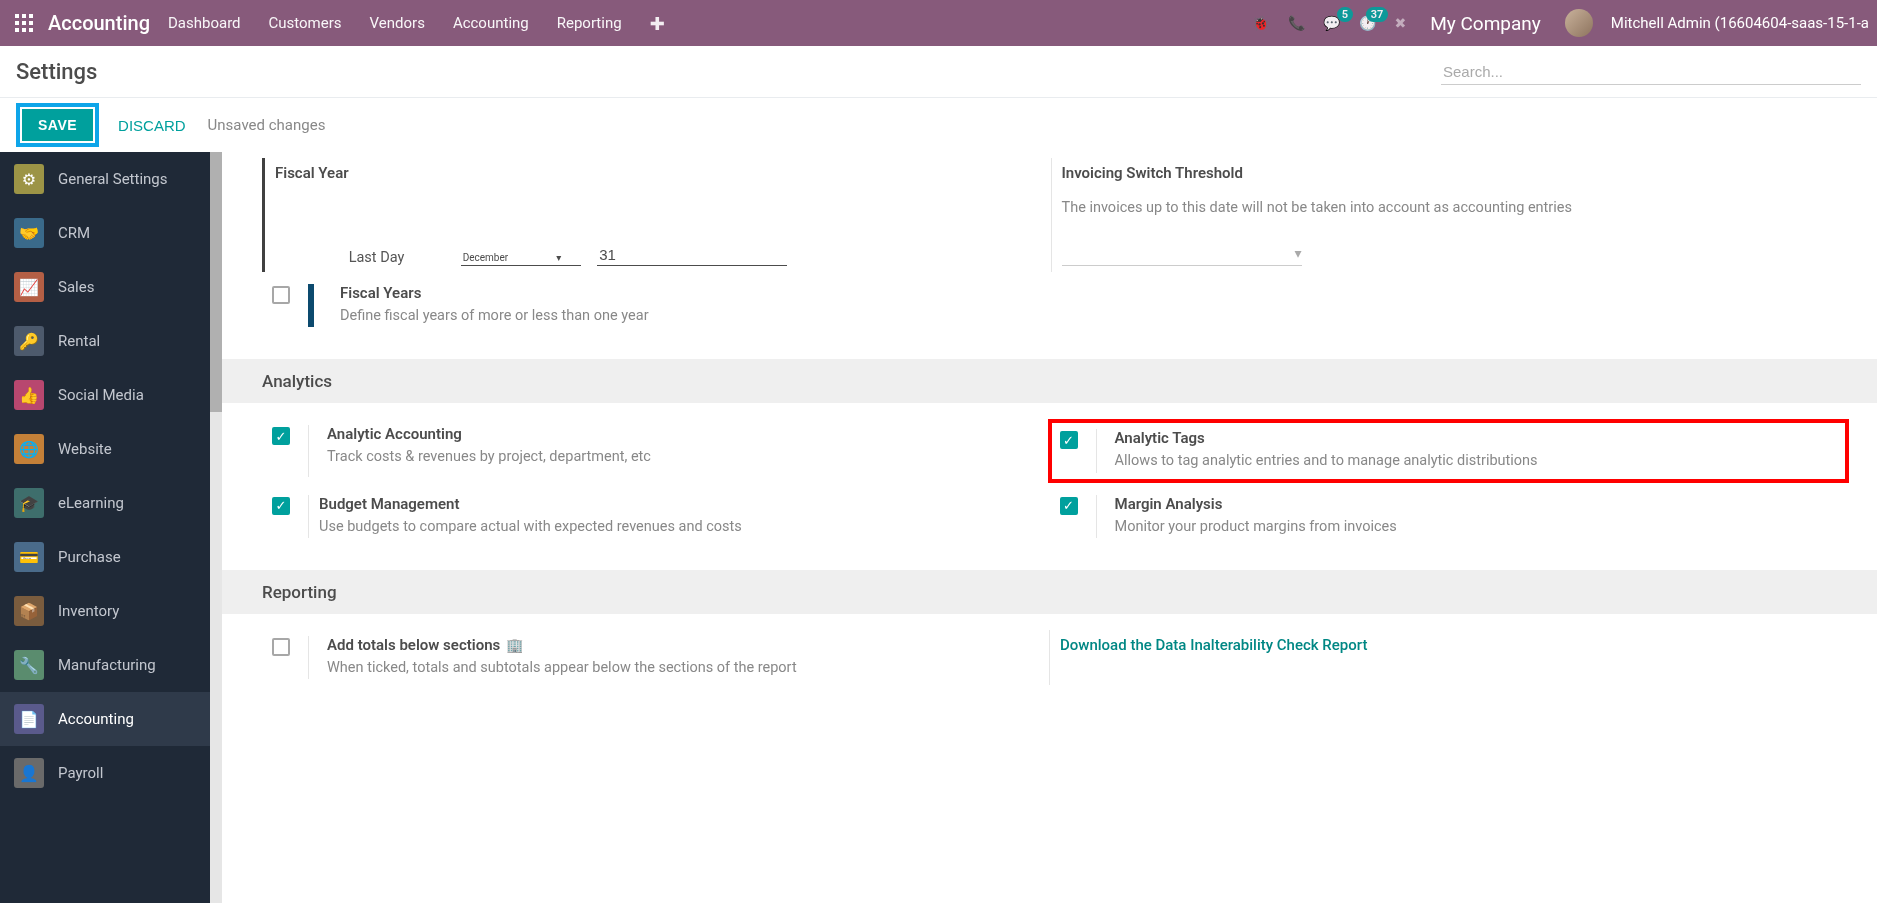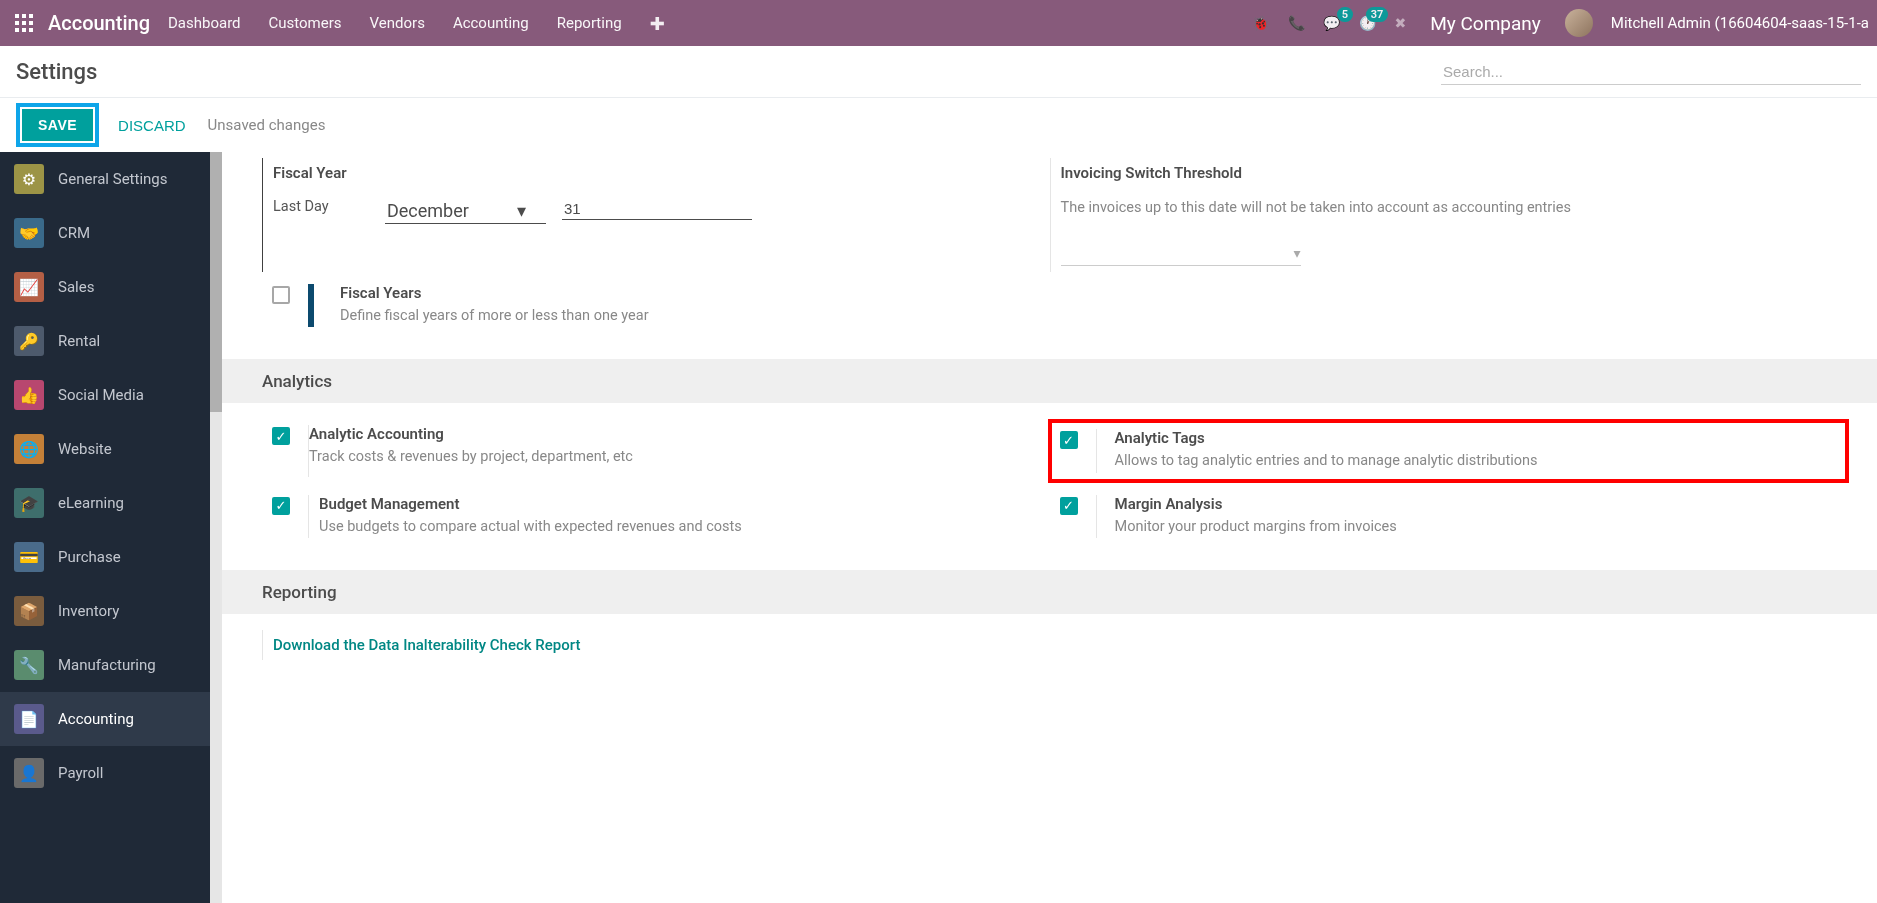--- a/index.html
+++ b/index.html
@@ -36,23 +36,23 @@
 .sidebar-item .sicon { width: 30px; height: 30px; border-radius: 3px; display: flex; align-items: center; justify-content: center; font-size: 16px; color: #fff; flex-shrink: 0; }
 .main { flex: 1; overflow-y: auto; background: #fff; padding-bottom: 40px; }
 .field-title { font-size: 15px; font-weight: 600; color: #4c4c4c; margin-bottom: 2px; }
 .field-desc { font-size: 14.5px; color: #888; line-height: 1.6; }
 .section-header { background: #efefef; padding: 12px 40px; font-size: 17px; font-weight: 500; color: #4c4c4c; margin-top: 20px; }
 .setting-block { display: flex; gap: 0; padding: 16px 40px 6px 40px; }
 .setting-col { flex: 1; display: flex; gap: 18px; padding: 6px 10px; }
 .setting-col.empty { flex: 1; }
 .cb { width: 18px; height: 18px; border: 2px solid #a7a7a7; border-radius: 2px; flex-shrink: 0; margin-top: 2px; cursor: pointer; display: flex; align-items: center; justify-content: center; }
 .cb.checked { background: #00a09d; border-color: #00a09d; color: #fff; font-size: 13px; }
-.fieldline { display: flex; align-items: flex-start; gap: 16px; margin-top: 14px; }
+.fieldline { display: flex; align-items: flex-end; gap: 16px; margin-top: 14px; }
 .fieldline label { font-size: 14.5px; color: #555; width: 96px; }
-.fieldline .select { border: none; border-bottom: 1px solid #4c4c4c; padding: 2px 20px 2px 2px; font-size: 18px; color: #4c4c4c; display: flex; align-items: center; gap: 48px; cursor: pointer; }
+.fieldline .select { border: none; border-bottom: 1px solid #4c4c4c; padding: 2px 20px 2px 2px; font-size: 10px; color: #4c4c4c; display: flex; align-items: center; gap: 48px; cursor: pointer; }
 .fieldline .num { border: none; border-bottom: 1px solid #4c4c4c; padding: 2px; font-size: 15px; width: 190px; color: #4c4c4c; }
 .threshold-select { border: none; border-bottom: 1px solid #ccc; width: 240px; padding: 4px 0; margin-top: 10px; color: #aaa; cursor: pointer; display: flex; justify-content: flex-end; }
 .highlight-red { border: 4px solid #f00; padding: 6px 8px; margin: 0 -12px; }
 .link { color: #008784; text-decoration: none; font-weight: 500; cursor: pointer; font-size: 15px; }
 .inline-icon { display: inline-block; margin-left: 6px; font-size: 14px; color: #4c4c4c; }
 svg { display: block; }
 </style>
 </head>
 <body>
 
@@ -160,21 +160,21 @@
         <span class="sicon" style="background:#6a6a6a">👤</span>
         <span>Payroll</span>
       </div>
     <div class="scrollbar-track"></div>
     <div class="scrollbar-thumb"></div>
   </div>
 
   <div class="main">
 
     <div class="setting-block" style="padding-top:6px">
-      <div class="setting-col" style="flex-direction:column; border-left:1px solid #404040; gap:0">
+      <div class="setting-col" style="flex-direction:row; border-left:3px solid #404040; gap:0">
         <div class="field-title">Fiscal Year</div>
         <div class="fieldline">
           <label>Last Day</label>
           <div class="select">
             <span>December</span>
             <span>▾</span>
           </div>
           <input class="num" value="31" style="">
         </div>
       </div>
@@ -194,21 +194,21 @@
         </div>
       </div>
       <div class="setting-col empty"></div>
     </div>
 
     <div class="section-header">Analytics</div>
 
     <div class="setting-block">
       <div class="setting-col">
         <div class="cb checked">✓</div>
-        <div style="border-left:1px solid #e5e5e5; padding-left:0">
+        <div style="border-left:1px solid #e5e5e5; padding-left:18px">
           <div class="field-title">Analytic Accounting</div>
           <div class="field-desc">Track costs &amp; revenues by project, department, etc</div>
         </div>
       </div>
       <div class="setting-col highlight-red">
         <div class="cb checked">✓</div>
         <div style="border-left:1px solid #e5e5e5; padding-left:18px">
           <div class="field-title">Analytic Tags</div>
           <div class="field-desc">Allows to tag analytic entries and to manage analytic distributions</div>
         </div>
@@ -228,19 +228,26 @@
         <div style="border-left:1px solid #e5e5e5; padding-left:18px">
           <div class="field-title">Margin Analysis</div>
           <div class="field-desc">Monitor your product margins from invoices</div>
         </div>
       </div>
     </div>
 
     <div class="section-header">Reporting</div>
 
     <div class="setting-block">
+      <div class="setting-col">
+        <div class="cb"></div>
+        <div style="border-left:1px solid #e5e5e5; padding-left:18px">
+          <div class="field-title"><span>Add totals below sections</span><span class="inline-icon">🏢</span></div>
+          <div class="field-desc">When ticked, totals and subtotals appear below the sections of the report</div>
+        </div>
+      </div>
       <div class="setting-col" style="border-left:1px solid #e5e5e5">
         <a class="link">Download the Data Inalterability Check Report</a>
       </div>
     </div>
 
   </div>
 </div>
 
 </body></html>

